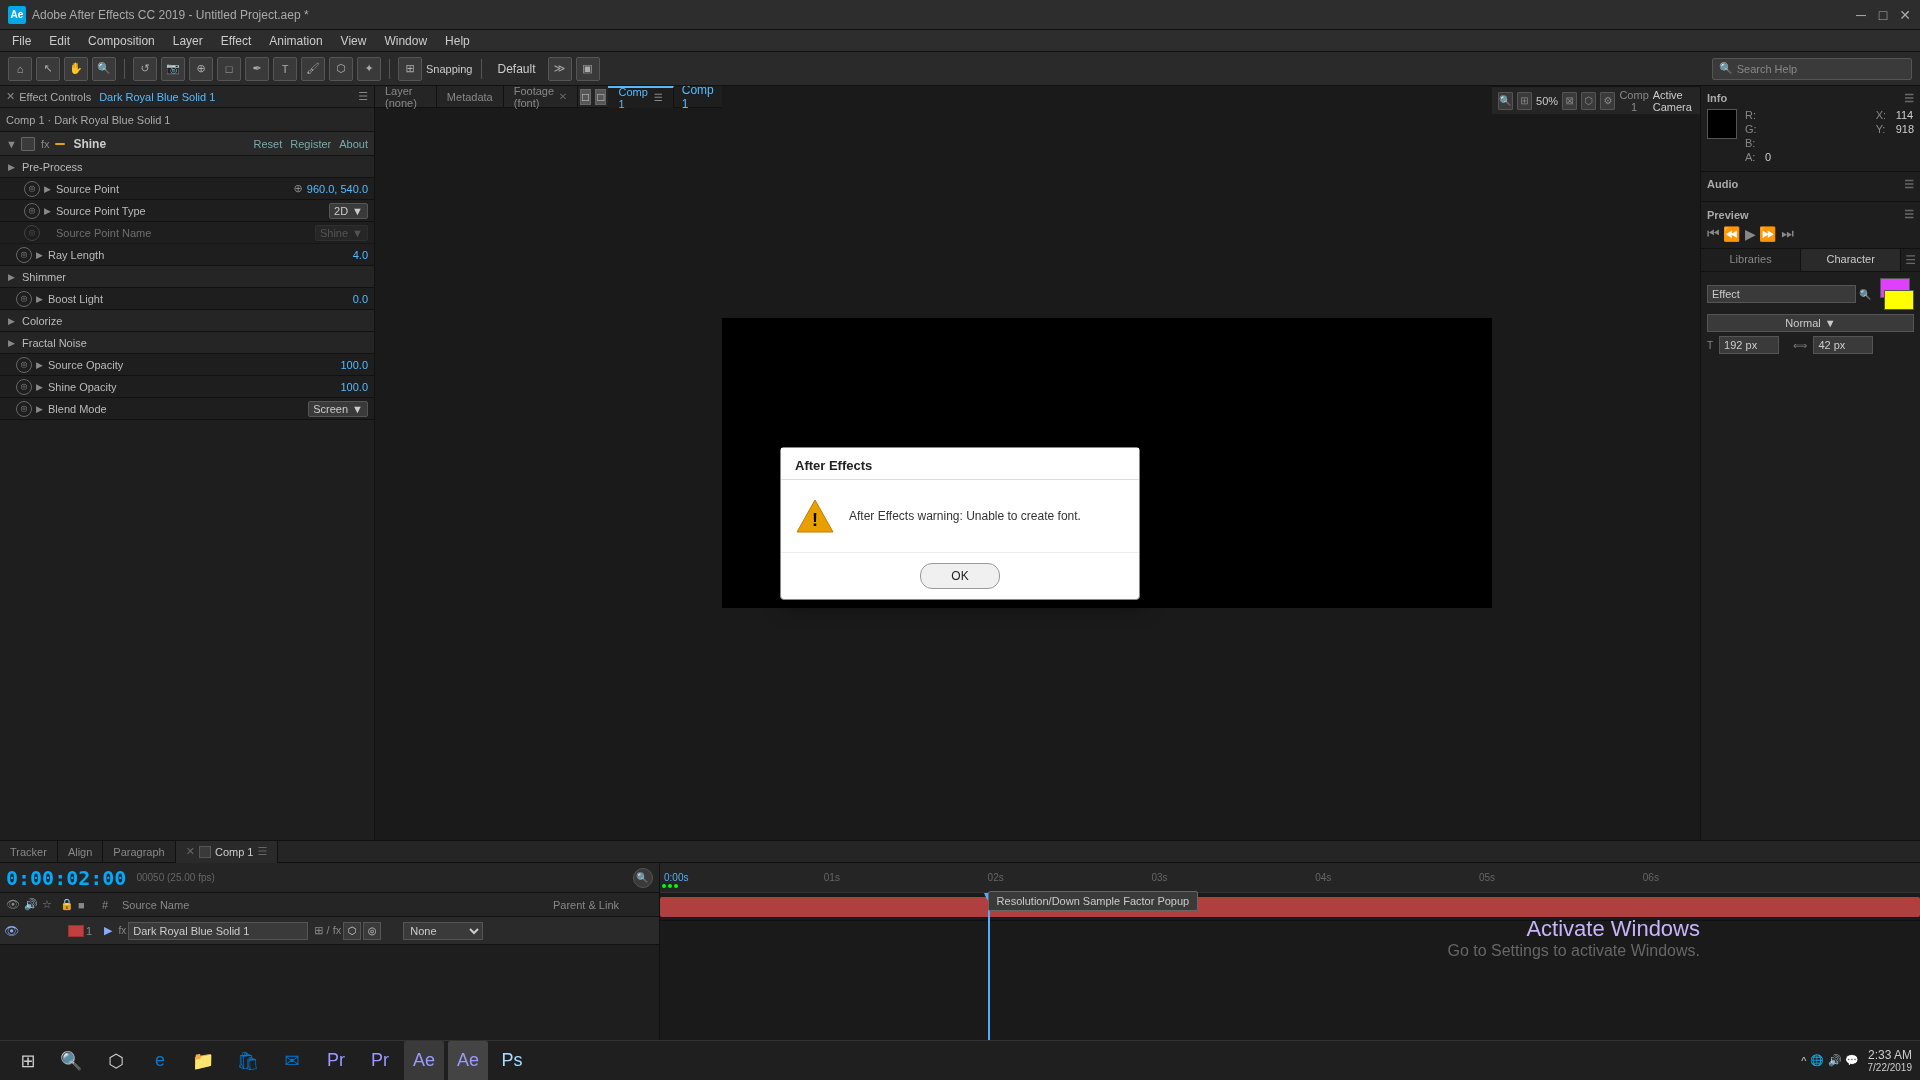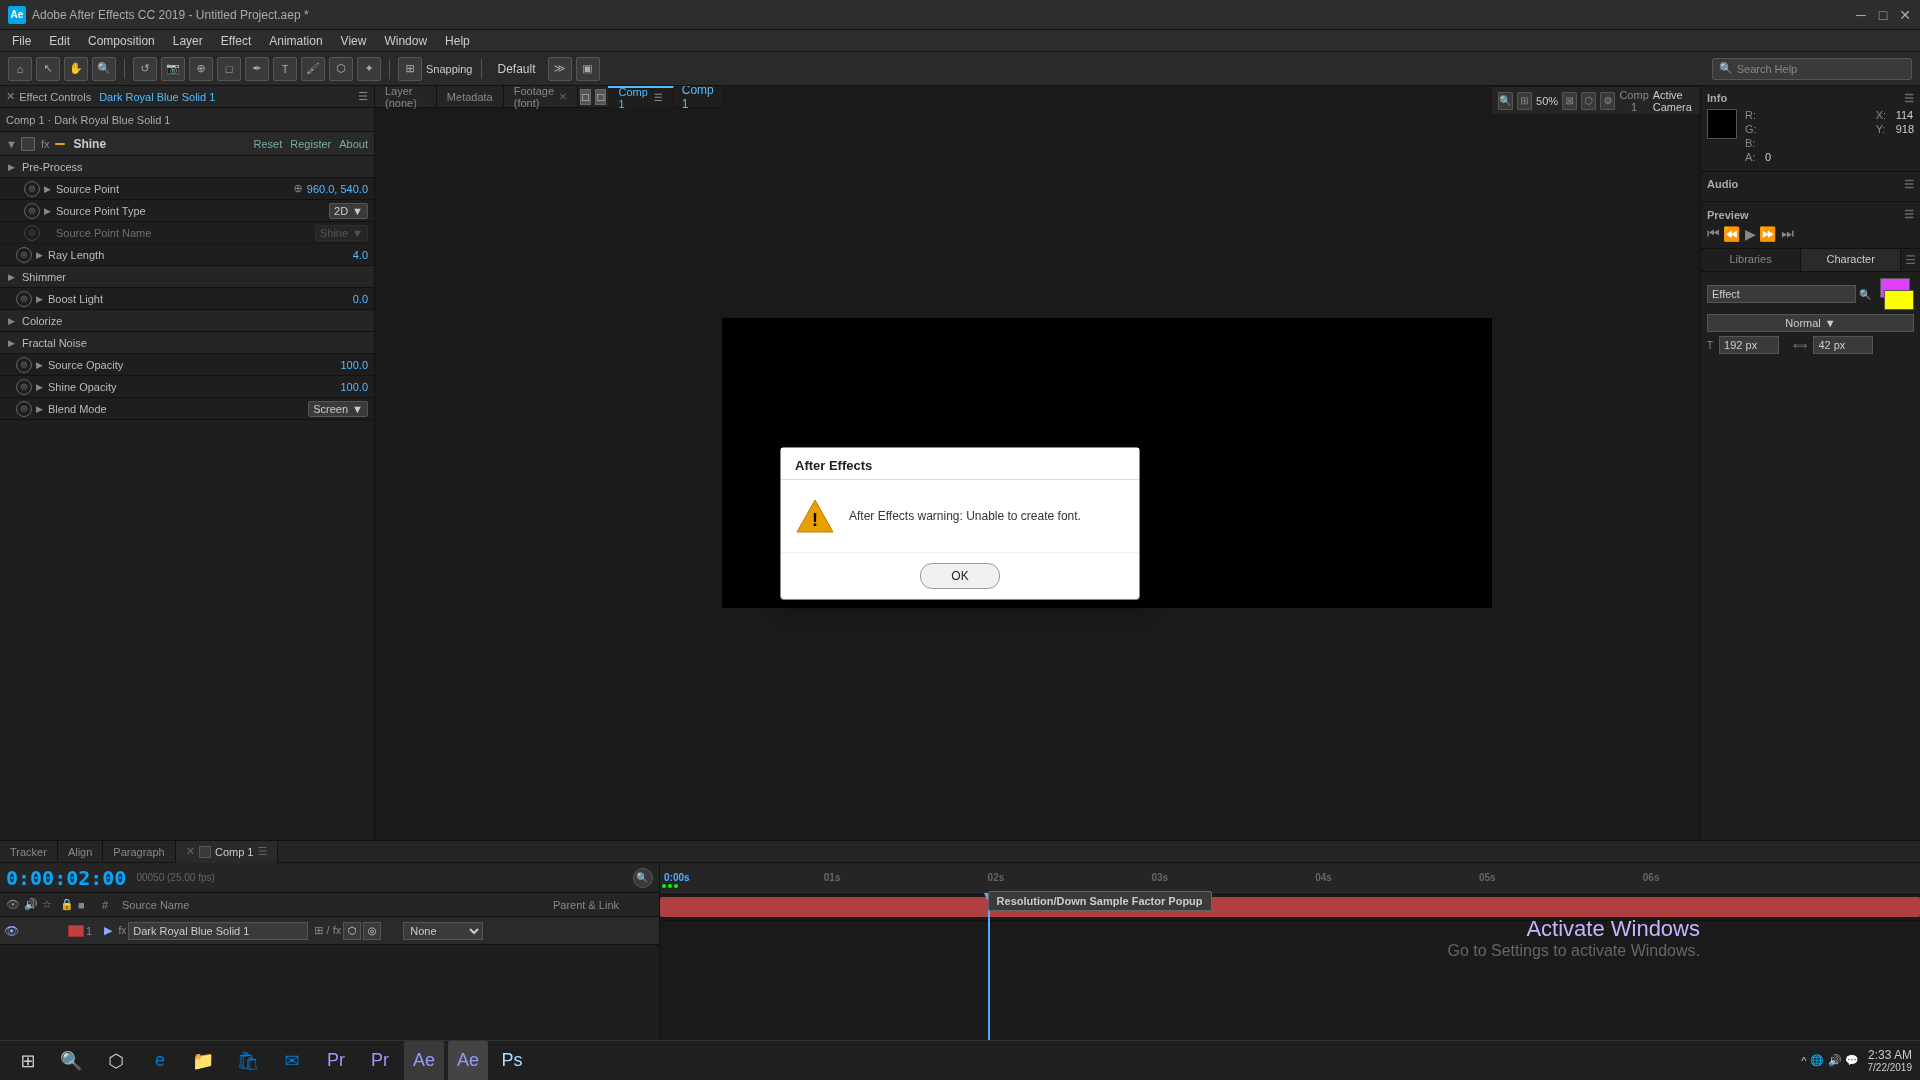--- a/index.html
+++ b/index.html
@@ -98,21 +98,21 @@
     #timeline-content { flex: 1; display: flex; }
     #timeline-left { width: 660px; background: #1e1e1e; border-right: 1px solid #111; display: flex; flex-direction: column; flex-shrink: 0; }
     #timeline-header-row { height: 30px; background: #252525; border-bottom: 1px solid #111; display: flex; align-items: center; padding: 0 6px; gap: 8px; }
     .time-display { color: #0af; font-size: 20px; font-family: monospace; font-weight: bold; }
     .time-fps { color: #666; font-size: 10px; margin-left: 4px; }
     .timeline-search { width: 20px; height: 20px; background: #3a3a3a; border: 1px solid #555; border-radius: 50%; display: flex; align-items: center; justify-content: center; cursor: pointer; color: #888; font-size: 10px; }
 
     #timeline-layer-header { height: 24px; background: #252525; display: flex; align-items: center; padding: 0 6px; border-bottom: 1px solid #111; font-size: 11px; color: #888; gap: 8px; }
     #timeline-layer-row { height: 28px; background: #2a2a2a; display: flex; align-items: center; padding: 0 4px; border-bottom: 1px solid #111; gap: 2px; }
 
-    #timeline-right { flex: 1; background: #1a1a1a; display: flex; flex-direction: column; font-weight: bold; }
+    #timeline-right { flex: 1; background: #1a1a1a; display: flex; flex-direction: column; }
     #timeline-ruler { height: 22px; background: #252525; border-bottom: 1px solid #333; position: relative; display: flex; align-items: flex-end; padding: 0 4px; }
     #timeline-playhead { position: absolute; top: 0; bottom: 0; width: 2px; background: #5af; left: 130px; z-index: 5; }
     #timeline-playhead::before { content: '▼'; position: absolute; top: -2px; left: -5px; color: #5af; font-size: 10px; }
 
     .layer-track { height: 28px; border-bottom: 1px solid #111; position: relative; }
     .layer-track-bar { position: absolute; top: 4px; height: 20px; background: #b04040; border-radius: 2px; }
 
     
     #dialog-overlay { position: absolute; top: 0; left: 0; right: 0; bottom: 34px; display: flex; align-items: center; justify-content: center; pointer-events: none; z-index: 100; }
     #dialog-box { width: 360px; background: #fff; border: 1px solid #888; border-radius: 4px; pointer-events: all; box-shadow: 4px 4px 20px rgba(0,0,0,0.6); }

